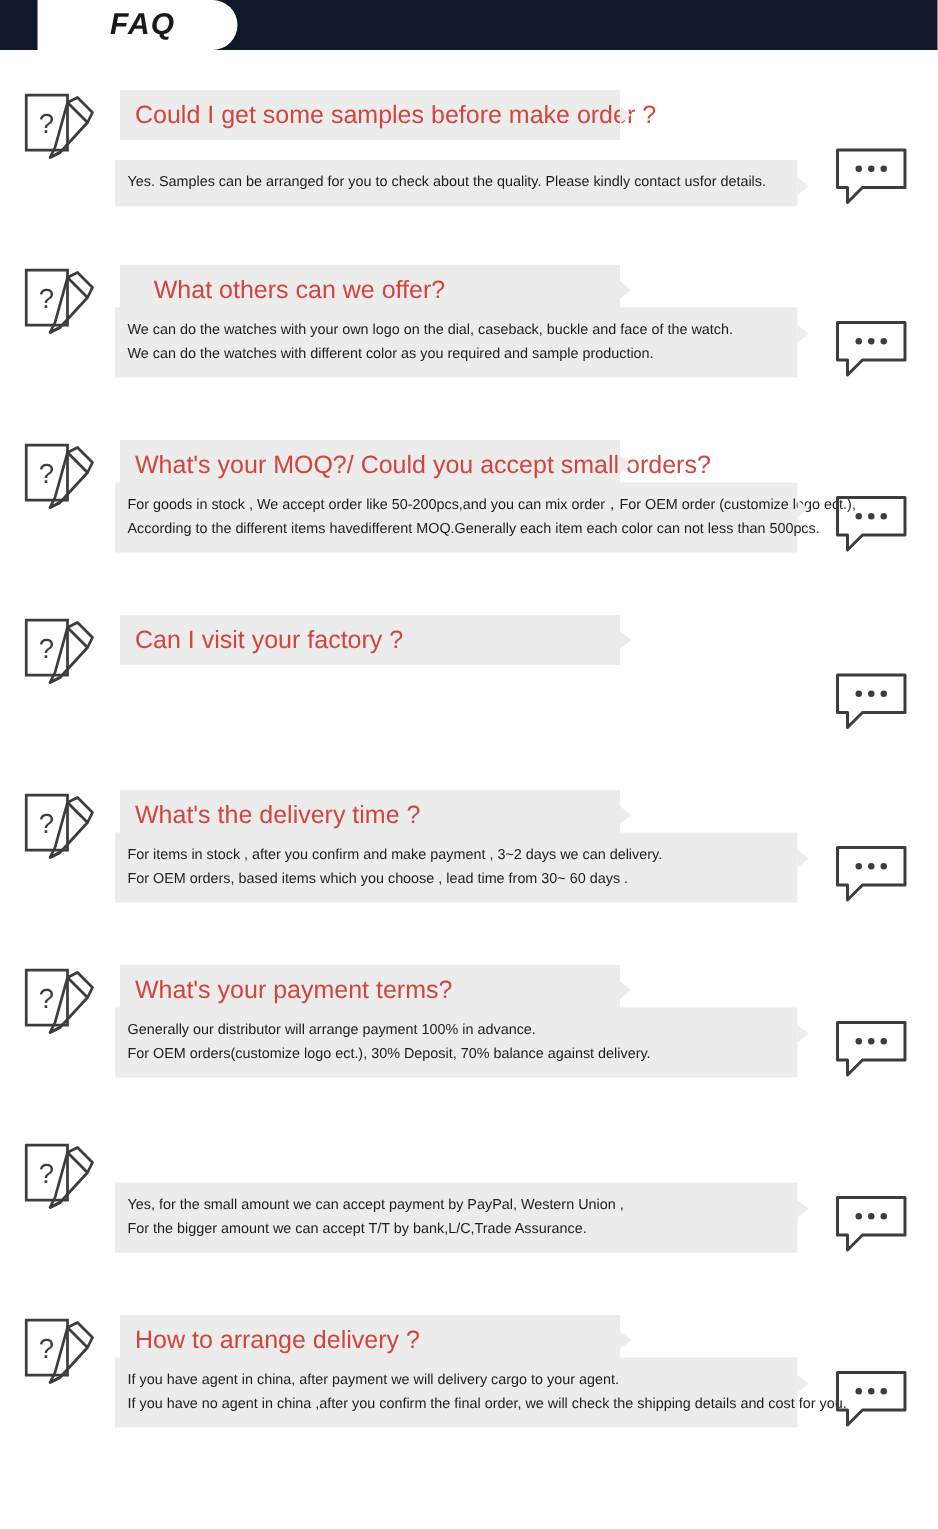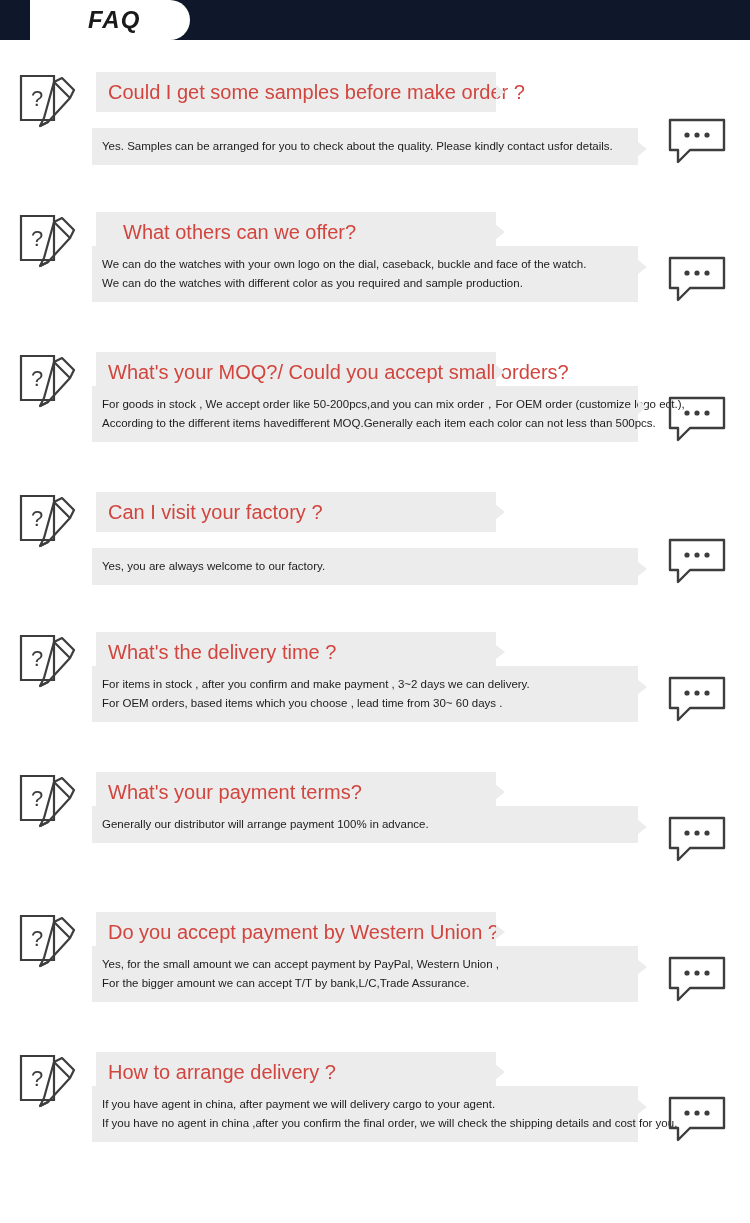--- a/index.html
+++ b/index.html
@@ -230,23 +230,20 @@
       <path d="M3 2 H36 V46 H3 Z" fill="none" stroke="#3d3d3d" stroke-width="2.2"></path>
       <text x="13" y="32" font-family="Liberation Sans, sans-serif" font-size="22" fill="#3d3d3d">?</text>
       <path d="M36 8 L52 24 L30 48 L22 52 L26 44 Z" fill="none" stroke="#3d3d3d" stroke-width="2.2" stroke-linejoin="round"></path>
       <path d="M36 8 L44 4 L56 16 L52 24" fill="none" stroke="#3d3d3d" stroke-width="2.2" stroke-linejoin="round"></path>
       <path d="M30 48 L22 52" fill="none" stroke="#3d3d3d" stroke-width="2.2"></path>
     </svg>
   </div>
 <div class="question-bubble" style="width: 400px;">
         <span class="question-text">Can I visit your factory ?</span>
       </div>
-      <div class="answer-bubble one-line">
-        <div class="answer-line">Yes, you are always welcome to our factory.</div>
-      </div>
   <div class="speech-icon one-line">
     <svg width="58" height="46" viewBox="0 0 58 46" xmlns="http://www.w3.org/2000/svg">
       <path d="M2 2 H56 V32 H22 L10 44 V32 H2 Z" fill="none" stroke="#3d3d3d" stroke-width="2.4" stroke-linejoin="round"></path>
       <circle cx="19" cy="17" r="2.6" fill="#3d3d3d"></circle>
       <circle cx="29" cy="17" r="2.6" fill="#3d3d3d"></circle>
       <circle cx="39" cy="17" r="2.6" fill="#3d3d3d"></circle>
     </svg>
   </div>
 </div>
     <div class="faq-item">
@@ -283,43 +280,41 @@
       <path d="M36 8 L52 24 L30 48 L22 52 L26 44 Z" fill="none" stroke="#3d3d3d" stroke-width="2.2" stroke-linejoin="round"></path>
       <path d="M36 8 L44 4 L56 16 L52 24" fill="none" stroke="#3d3d3d" stroke-width="2.2" stroke-linejoin="round"></path>
       <path d="M30 48 L22 52" fill="none" stroke="#3d3d3d" stroke-width="2.2"></path>
     </svg>
   </div>
 <div class="question-bubble" style="width: 400px;">
         <span class="question-text">What's your payment terms?</span>
       </div>
       <div class="answer-bubble two-line">
         <div class="answer-line">Generally our distributor will arrange payment 100% in advance.</div>
-      </div>
-  <div class="speech-icon two-line">
-    <svg width="58" height="46" viewBox="0 0 58 46" xmlns="http://www.w3.org/2000/svg">
-      <path d="M2 2 H56 V32 H22 L10 44 V32 H2 Z" fill="none" stroke="#3d3d3d" stroke-width="2.4" stroke-linejoin="round"></path>
-      <circle cx="19" cy="17" r="2.6" fill="#3d3d3d"></circle>
-      <circle cx="29" cy="17" r="2.6" fill="#3d3d3d"></circle>
-      <circle cx="39" cy="17" r="2.6" fill="#3d3d3d"></circle>
-    </svg>
-  </div>
-</div>
-    <div class="faq-item">
-  <div class="q-icon">
-    <svg width="58" height="62" viewBox="0 0 58 62" xmlns="http://www.w3.org/2000/svg">
-      <path d="M3 2 H36 V46 H3 Z" fill="none" stroke="#3d3d3d" stroke-width="2.2"></path>
-      <text x="13" y="32" font-family="Liberation Sans, sans-serif" font-size="22" fill="#3d3d3d">?</text>
-      <path d="M36 8 L52 24 L30 48 L22 52 L26 44 Z" fill="none" stroke="#3d3d3d" stroke-width="2.2" stroke-linejoin="round"></path>
-      <path d="M36 8 L44 4 L56 16 L52 24" fill="none" stroke="#3d3d3d" stroke-width="2.2" stroke-linejoin="round"></path>
-      <path d="M30 48 L22 52" fill="none" stroke="#3d3d3d" stroke-width="2.2"></path>
-    </svg>
-  </div>
-<div class="question-bubble" style="width: 400px;">
-        <span class="question-text">Do you accept payment by Western Union  ?</span>
-      </div>
+        <div class="answer-line">For OEM orders(customize logo ect.), 30% Deposit, 70% balance against delivery.</div>
+      </div>
+  <div class="speech-icon two-line">
+    <svg width="58" height="46" viewBox="0 0 58 46" xmlns="http://www.w3.org/2000/svg">
+      <path d="M2 2 H56 V32 H22 L10 44 V32 H2 Z" fill="none" stroke="#3d3d3d" stroke-width="2.4" stroke-linejoin="round"></path>
+      <circle cx="19" cy="17" r="2.6" fill="#3d3d3d"></circle>
+      <circle cx="29" cy="17" r="2.6" fill="#3d3d3d"></circle>
+      <circle cx="39" cy="17" r="2.6" fill="#3d3d3d"></circle>
+    </svg>
+  </div>
+</div>
+    <div class="faq-item">
+  <div class="q-icon">
+    <svg width="58" height="62" viewBox="0 0 58 62" xmlns="http://www.w3.org/2000/svg">
+      <path d="M3 2 H36 V46 H3 Z" fill="none" stroke="#3d3d3d" stroke-width="2.2"></path>
+      <text x="13" y="32" font-family="Liberation Sans, sans-serif" font-size="22" fill="#3d3d3d">?</text>
+      <path d="M36 8 L52 24 L30 48 L22 52 L26 44 Z" fill="none" stroke="#3d3d3d" stroke-width="2.2" stroke-linejoin="round"></path>
+      <path d="M36 8 L44 4 L56 16 L52 24" fill="none" stroke="#3d3d3d" stroke-width="2.2" stroke-linejoin="round"></path>
+      <path d="M30 48 L22 52" fill="none" stroke="#3d3d3d" stroke-width="2.2"></path>
+    </svg>
+  </div>
       <div class="answer-bubble two-line">
         <div class="answer-line">Yes, for the small amount we can accept payment by PayPal, Western Union ,</div>
         <div class="answer-line">For the bigger amount we can accept T/T by bank,L/C,Trade Assurance.</div>
       </div>
   <div class="speech-icon two-line">
     <svg width="58" height="46" viewBox="0 0 58 46" xmlns="http://www.w3.org/2000/svg">
       <path d="M2 2 H56 V32 H22 L10 44 V32 H2 Z" fill="none" stroke="#3d3d3d" stroke-width="2.4" stroke-linejoin="round"></path>
       <circle cx="19" cy="17" r="2.6" fill="#3d3d3d"></circle>
       <circle cx="29" cy="17" r="2.6" fill="#3d3d3d"></circle>
       <circle cx="39" cy="17" r="2.6" fill="#3d3d3d"></circle>

